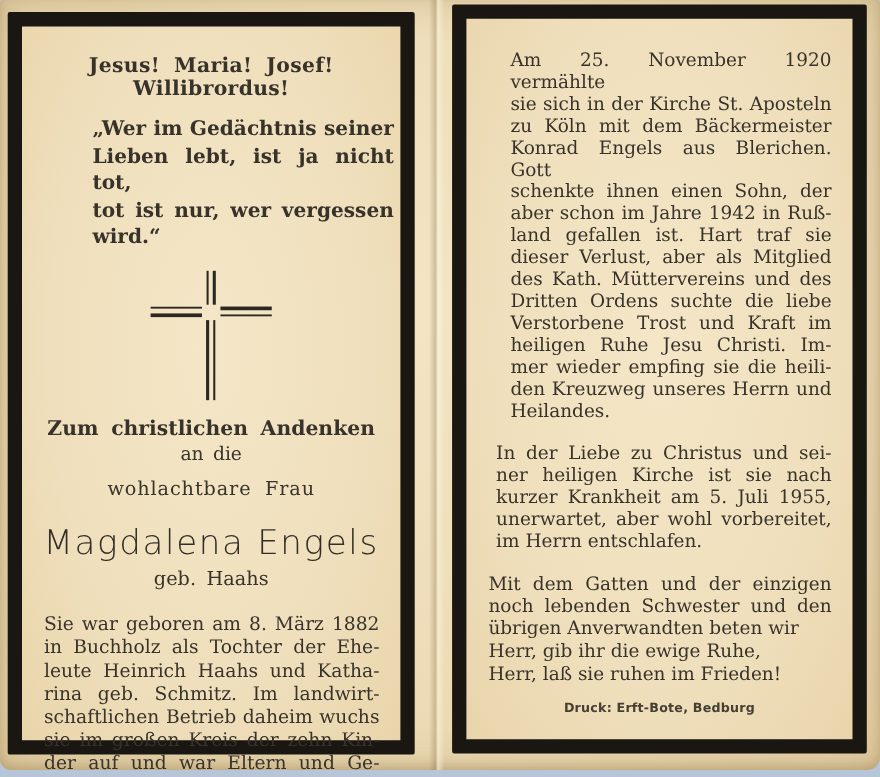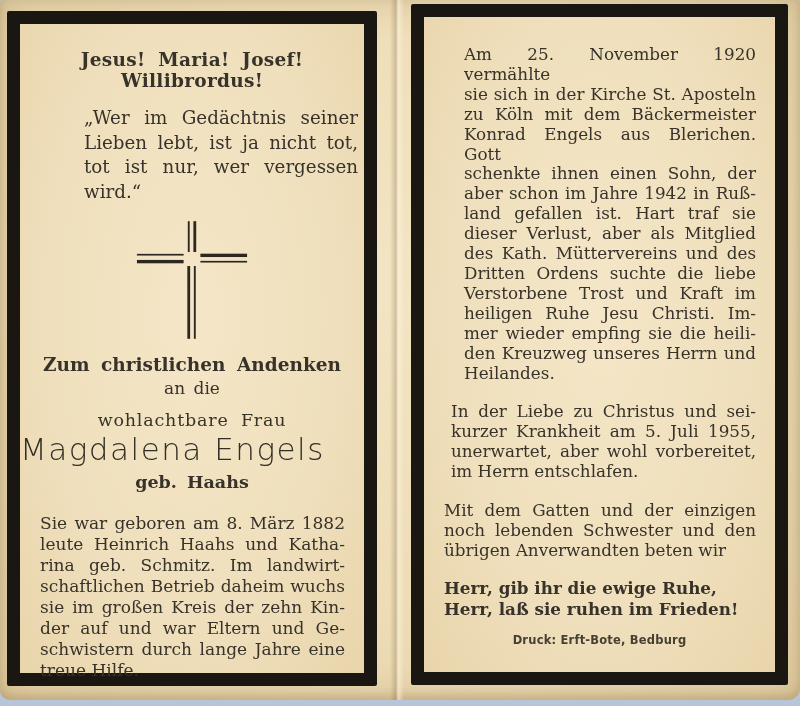--- a/index.html
+++ b/index.html
@@ -49,20 +49,21 @@
     text-align: center;
     font-weight: bold;
     font-size: 18.5px;
     letter-spacing: .3px;
     word-spacing: 6px;
   }
   .quote {
     margin: 15px 6px 0 64px;
     font-size: 18.3px;
     line-height: 24.5px;
+    font-weight: bold;
   }
   .cross-wrap {
     margin-top: 13px;
     text-align: center;
     height: 126px;
   }
   .memorial-heading {
     margin-top: 11px;
     text-align: center;
     font-weight: bold;
@@ -76,47 +77,47 @@
     word-spacing: 3px;
   }
   .memorial-sub2 {
     margin-top: 12px;
     text-align: center;
     font-size: 17.5px;
     letter-spacing: .8px;
     word-spacing: 6px;
   }
   .deceased-name {
-    margin-top: 1px;
-    text-align: left;
+    margin-top: 21px;
+    text-align: center;
     font-family: "DejaVu Sans", "Liberation Sans", sans-serif;
     font-weight: 300;
     font-size: 31px;
     letter-spacing: 1.5px;
     color: #322e27;
   }
   .maiden-name {
     margin-top: 5px;
     text-align: center;
-    font-weight: bold;
+    font-weight: normal;
     font-size: 17.5px;
     word-spacing: 4px;
   }
   .bio {
     margin: 21px 19px 0 20px;
     font-size: 17px;
     line-height: 21px;
   }
 
   
   .rp-text { margin: 0 19px 0 20px; font-size: 16.8px; line-height: 19.9px; }
   .para1 { margin-top: 28px; margin-left: 40px; }
   .para2 { margin-top: 19px; margin-left: 27px; }
   .para3 { margin-top: 19px; }
-  .prayer { margin-top: 17px; line-height: 21px; font-weight: bold; }
+  .prayer { line-height: 21px; }
   .prayer .pline { text-align: left; }
   .printer {
     margin-top: 13px;
     text-align: center;
     font-family: "DejaVu Sans", "Liberation Sans", sans-serif;
     font-weight: bold;
     font-size: 11.5px;
     letter-spacing: .2px;
     color: #464033;
   }
@@ -161,20 +162,21 @@
       <div class="memorial-sub1">an die</div>
 
       <div class="memorial-sub2">wohlachtbare Frau</div>
 
       <div class="deceased-name">Magdalena Engels</div>
 
       <div class="maiden-name">geb. Haahs</div>
 
       <div class="bio">
           <div class="jline">Sie war geboren am 8. März 1882</div>
+          <div class="jline">in Buchholz als Tochter der Ehe-</div>
           <div class="jline">leute Heinrich Haahs und Katha-</div>
           <div class="jline">rina geb. Schmitz. Im landwirt-</div>
           <div class="jline">schaftlichen Betrieb daheim wuchs</div>
           <div class="jline">sie im großen Kreis der zehn Kin-</div>
           <div class="jline">der auf und war Eltern und Ge-</div>
           <div class="jline">schwistern durch lange Jahre eine</div>
           <div class="jline last">treue Hilfe.</div>
         </div>
     </div>
   </div>
@@ -195,20 +197,21 @@
           <div class="jline">Dritten Ordens suchte die liebe</div>
           <div class="jline">Verstorbene Trost und Kraft im</div>
           <div class="jline">heiligen Ruhe Jesu Christi. Im-</div>
           <div class="jline">mer wieder empfing sie die heili-</div>
           <div class="jline">den Kreuzweg unseres Herrn und</div>
           <div class="jline last">Heilandes.</div>
         </div>
 
       <div class="rp-text para2">
           <div class="jline">In der Liebe zu Christus und sei-</div>
+          <div class="jline">ner heiligen Kirche ist sie nach</div>
           <div class="jline">kurzer Krankheit am 5. Juli 1955,</div>
           <div class="jline">unerwartet, aber wohl vorbereitet,</div>
           <div class="jline last">im Herrn entschlafen.</div>
         </div>
 
       <div class="rp-text para3">
           <div class="jline">Mit dem Gatten und der einzigen</div>
           <div class="jline">noch lebenden Schwester und den</div>
           <div class="jline last">übrigen Anverwandten beten wir</div>
         </div>

